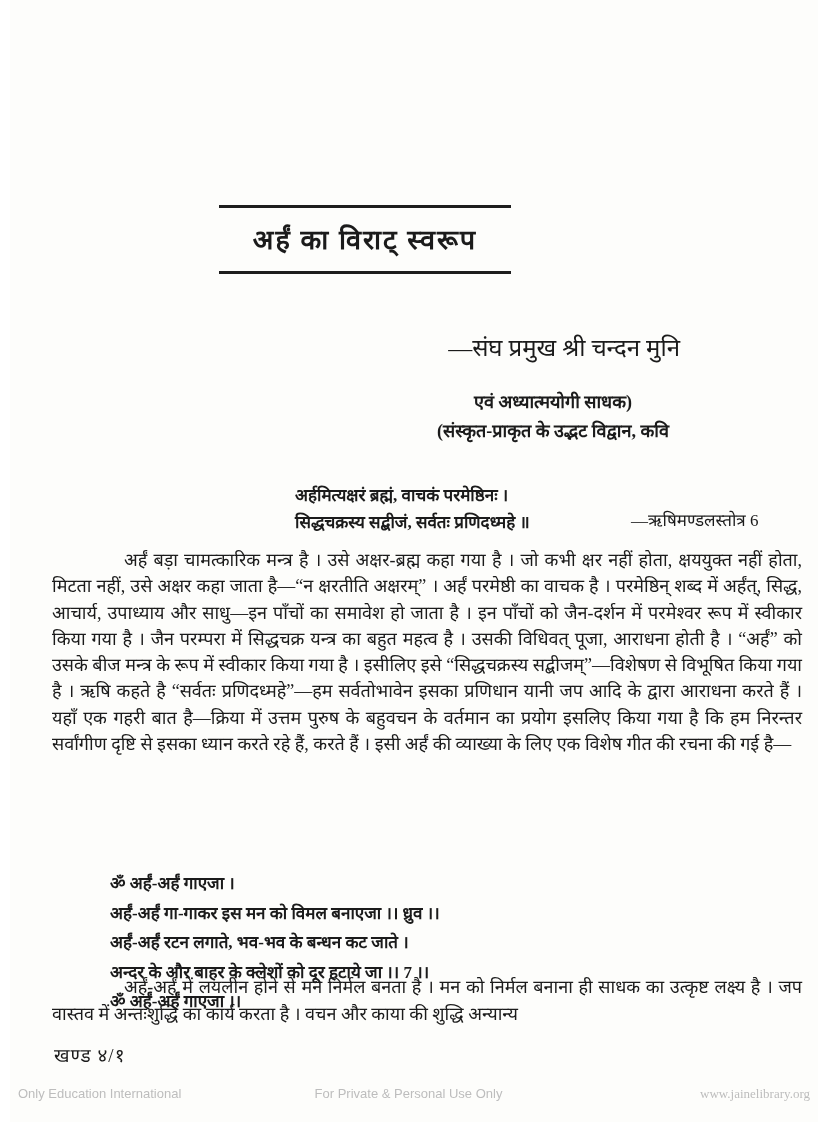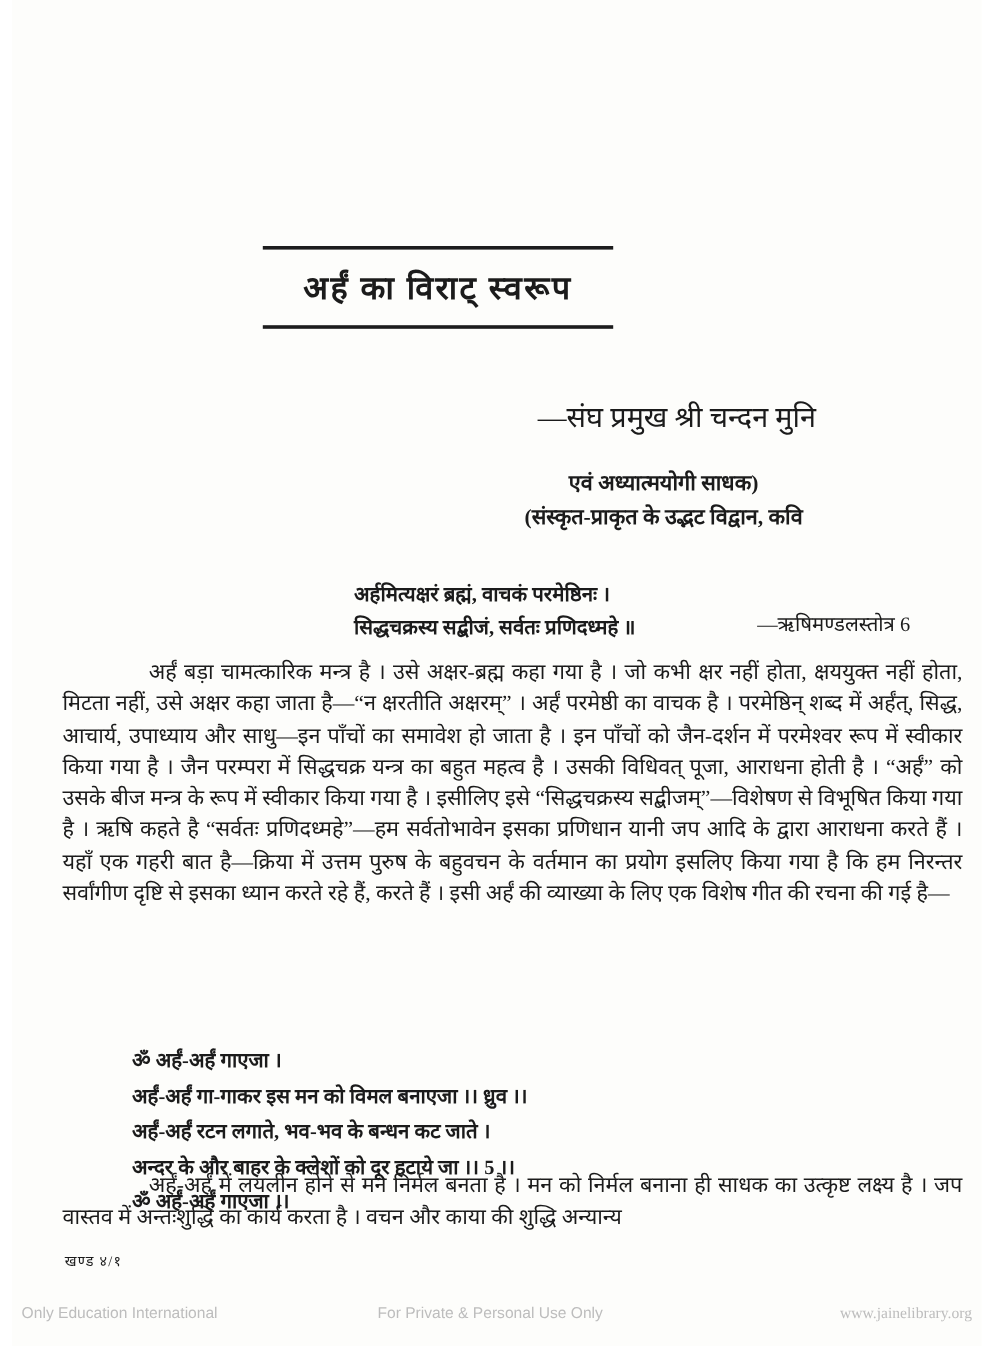--- a/index.html
+++ b/index.html
@@ -97,21 +97,21 @@
     line-height: 29.5px;
     margin-top: 40px;
   }
   .song-line { white-space: nowrap; }
 
   
   .section-label {
     position: absolute;
     top: 1042px;
     left: 44px;
-    font-size: 12px;
+    font-size: 19px;
     letter-spacing: 1px;
   }
 
   
   .scan-footer {
     position: absolute;
     top: 1086px;
     left: 0;
     width: 100%;
     font-family: "Liberation Sans", "DejaVu Sans", sans-serif;
@@ -144,21 +144,21 @@
     <div>सिद्धचक्रस्य सद्बीजं, सर्वतः प्रणिदध्महे ॥</div>
   </div>
   <div class="verse-attribution">—ऋषिमण्डलस्तोत्र 6</div>
 
   <div class="body-para para-1">अर्हं बड़ा चामत्कारिक मन्त्र है । उसे अक्षर-ब्रह्म कहा गया है । जो कभी क्षर नहीं होता, क्षययुक्त नहीं होता, मिटता नहीं, उसे अक्षर कहा जाता है—“न क्षरतीति अक्षरम्” । अर्हं परमेष्ठी का वाचक है । परमेष्ठिन् शब्द में अर्हंत्, सिद्ध, आचार्य, उपाध्याय और साधु—इन पाँचों का समावेश हो जाता है । इन पाँचों को जैन-दर्शन में परमेश्वर रूप में स्वीकार किया गया है । जैन परम्परा में सिद्धचक्र यन्त्र का बहुत महत्व है । उसकी विधिवत् पूजा, आराधना होती है । “अर्हं” को उसके बीज मन्त्र के रूप में स्वीकार किया गया है ।  इसीलिए  इसे “सिद्धचक्रस्य सद्बीजम्”—विशेषण से विभूषित किया गया है । ऋषि कहते है “सर्वतः प्रणिदध्महे”—हम सर्वतोभावेन इसका प्रणिधान यानी जप आदि के द्वारा आराधना करते हैं । यहाँ एक गहरी बात है—क्रिया में उत्तम पुरुष के बहुवचन के वर्तमान का प्रयोग इसलिए किया गया है कि हम निरन्तर सर्वांगीण दृष्टि से इसका ध्यान करते रहे हैं, करते हैं । इसी अर्हं की व्याख्या के लिए एक विशेष गीत की रचना की गई है—</div>
 
   <div class="song-block">
     <div class="song-line">ॐ अर्हं-अर्हं गाएजा ।</div>
     <div class="song-line">अर्हं-अर्हं गा-गाकर इस मन को विमल बनाएजा ।। ध्रुव ।।</div>
     <div class="song-line">अर्हं-अर्हं रटन लगाते, भव-भव के बन्धन कट जाते ।</div>
-    <div class="song-line">अन्दर के और बाहर के क्लेशों को दूर हटाये जा ।। 5 ।।</div>
+    <div class="song-line">अन्दर के और बाहर के क्लेशों को दूर हटाये जा ।। 7 ।।</div>
     <div class="song-line">ॐ अर्हं-अर्हं गाएजा ।।</div>
   </div>
 
   <div class="body-para para-2">अर्हं-अर्हं में लयलीन होने से मन निर्मल बनता है । मन को निर्मल बनाना ही साधक का उत्कृष्ट लक्ष्य है । जप वास्तव में अन्तःशुद्धि का कार्य करता है । वचन और काया की शुद्धि अन्यान्य</div>
 
   <div class="section-label">खण्ड ४/१</div>
 
   <div class="scan-footer">
     <span class="left">Only Education International</span>
     <span class="center">For Private &amp; Personal Use Only</span>

